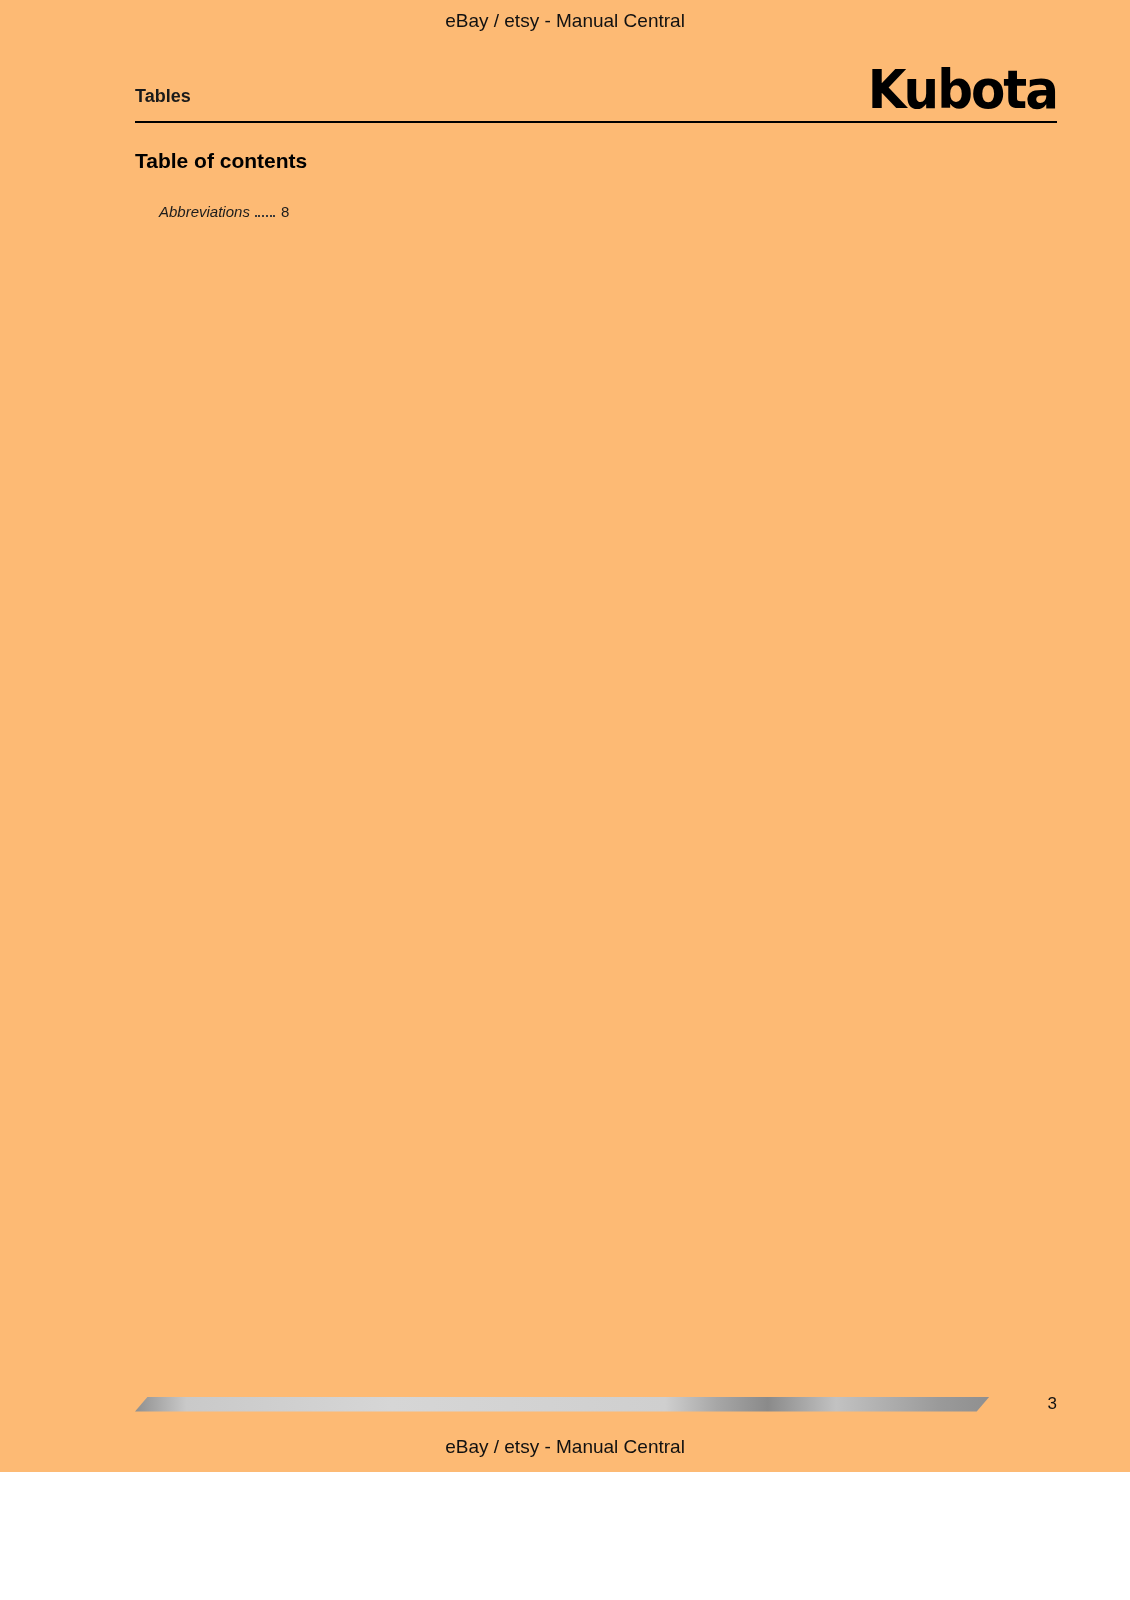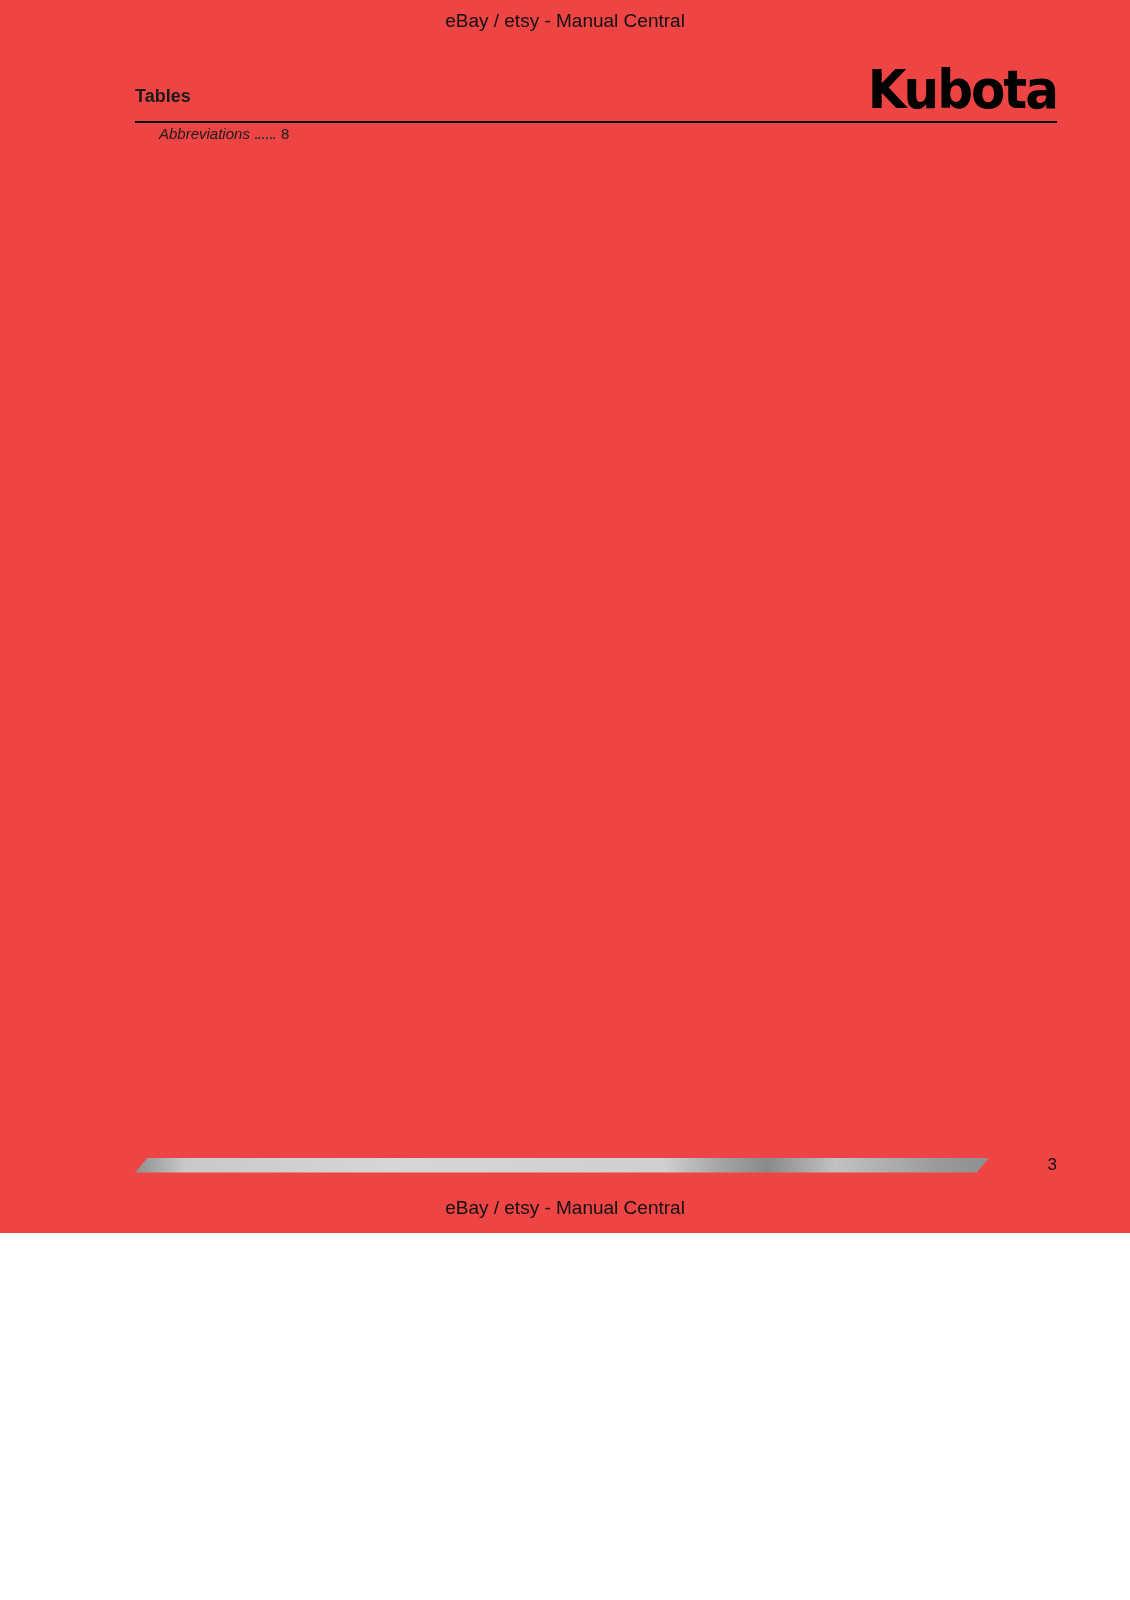--- a/index.html
+++ b/index.html
@@ -2,23 +2,23 @@
 <html><head>
 <meta charset="utf-8">
 <style>
   * { margin: 0; padding: 0; box-sizing: border-box; }
   html, body { background: #ffffff; }
   body { font-family: "Liberation Sans", sans-serif; color: #1a1a1a; }
 
   .page {
     position: relative;
     width: 1130px;
-    height: 1233px;
+    height: 1472px;
     margin: 0 auto;
-    background: #ef4444;
+    background: #fdba74;
     overflow: hidden;
   }
 
   .top-watermark {
     position: absolute;
     top: 10px; left: 0; right: 0;
     text-align: center;
     font-size: 19px;
     color: #111;
   }
@@ -121,20 +121,21 @@
 
   <div class="top-watermark">eBay / etsy - Manual Central</div>
 
   <div class="content">
     <div class="header-row">
       <div class="tables-label">Tables</div>
       <div class="logo">Kubota</div>
     </div>
     <hr class="rule">
 
+    <h1 class="toc-title">Table of contents</h1>
 
     <div id="toc" class="toc">
         <div class="row level1">
           <span class="label">Abbreviations</span>
           <span class="leader"></span>
           <span class="page">8</span>
         </div>
       </div>
   </div>
 

